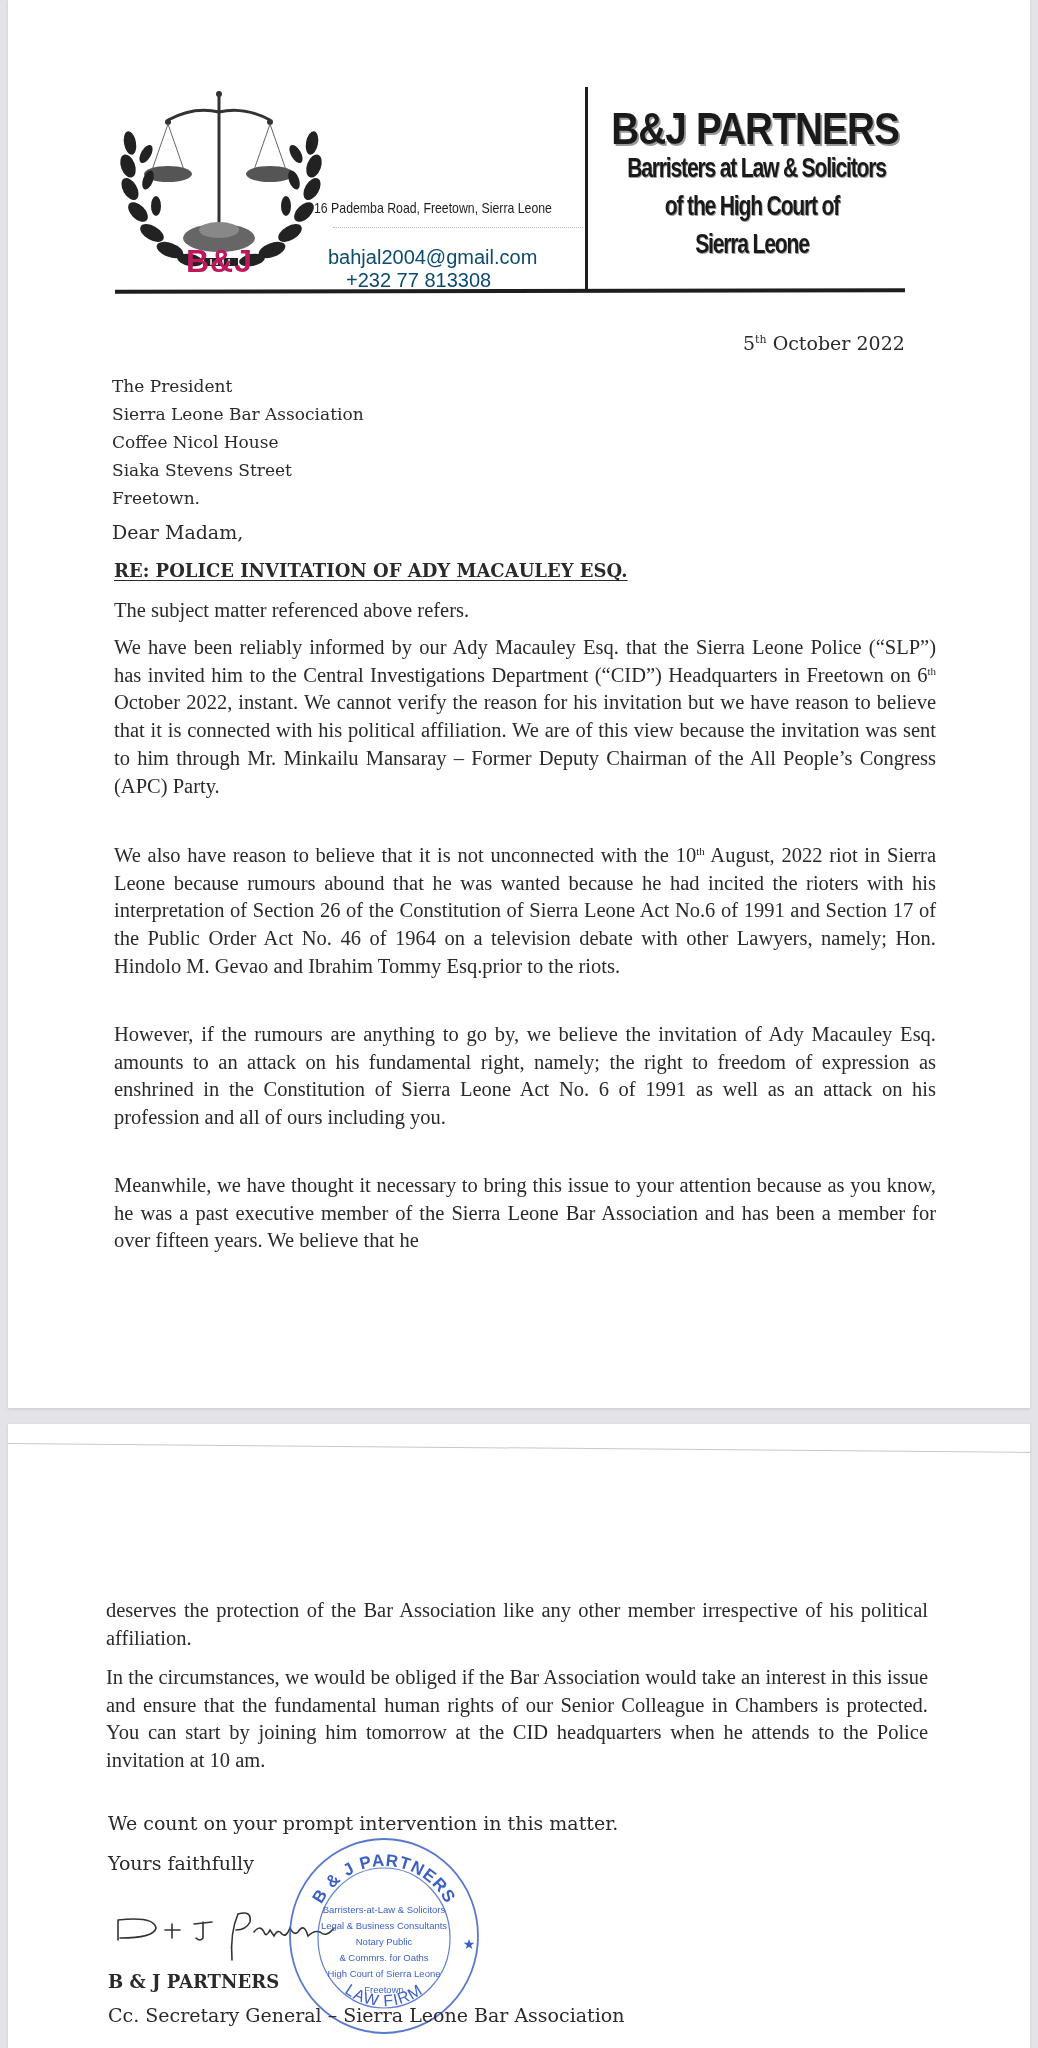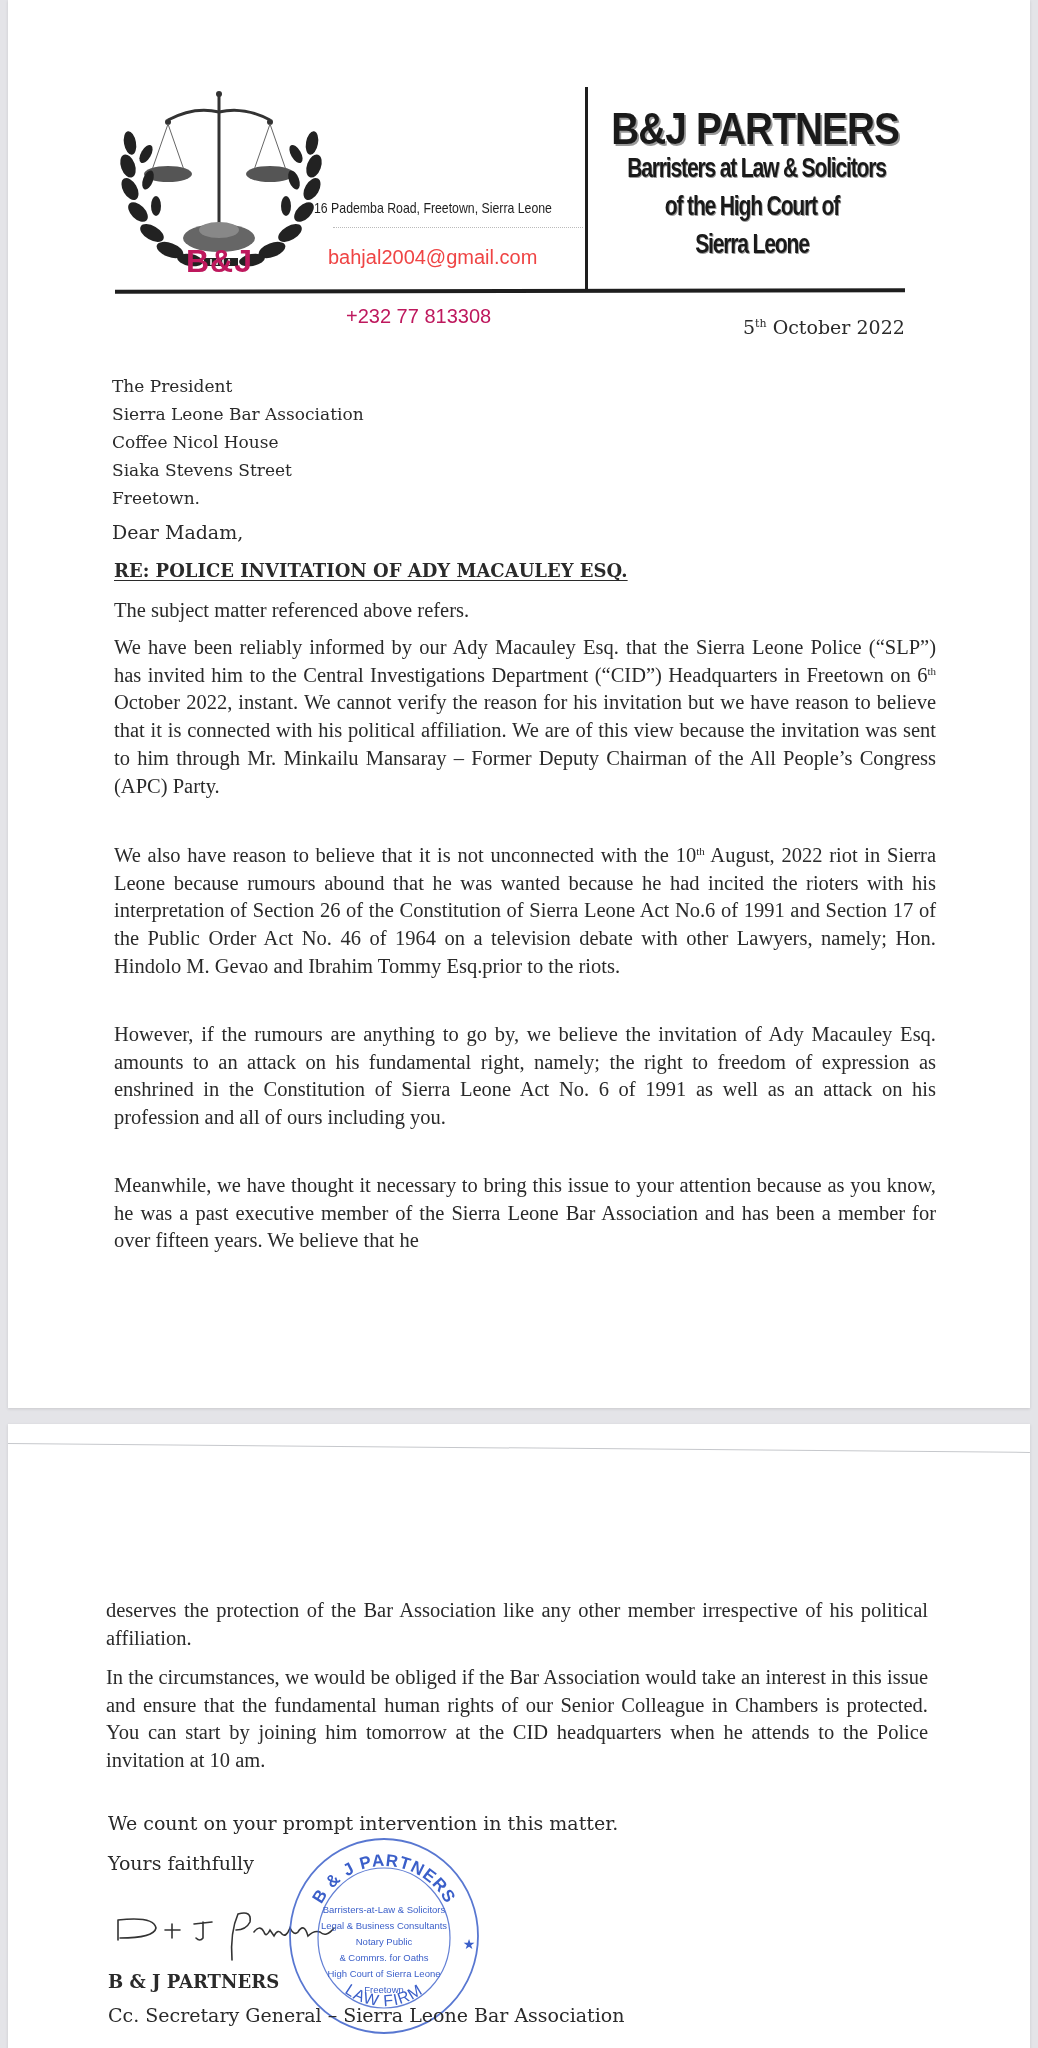--- a/index.html
+++ b/index.html
@@ -26,42 +26,42 @@
   .addr {
     position:absolute; left:306px; top:199px; font-family:"Liberation Sans", sans-serif;
     font-size:15px; transform:scaleX(0.82); transform-origin:left; color:#1e1e1e; white-space:nowrap;
   }
   .addr-faint {
     position:absolute; left:325px; top:227px; width:250px; height:4px;
     border-top:1px dotted #bbb;
   }
   .email {
     position:absolute; left:320px; top:246px; font-family:"Liberation Sans", sans-serif;
-    font-size:20px; color:#ef4444; white-space:nowrap;
+    font-size:20px; color:#0c4a6e; white-space:nowrap;
   }
   .phone {
     position:absolute; left:338px; top:269px; font-family:"Liberation Sans", sans-serif;
-    font-size:20px; color:#be185d; white-space:nowrap;margin-top:36px;
+    font-size:20px; color:#0c4a6e; white-space:nowrap;
   }
   .vline { position:absolute; left:577px; top:87px; width:3px; height:205px; background:#1e1e1e; }
   .hline { position:absolute; left:107px; top:289px; width:790px; height:4px; background:#1e1e1e; transform:rotate(-0.12deg); }
   .firm-name {
     position:absolute; left:584px; top:104px; width:320px; text-align:center;
     font-family:"Liberation Sans", sans-serif; font-weight:bold; font-size:44px;
     letter-spacing:-1px; color:#1a1a1a; transform:scaleX(0.88); transform-origin:center;
     text-shadow:2px 2px 0 #9a9a9a; white-space:nowrap;
   }
   .firm-sub {
     position:absolute; left:584px; width:320px; text-align:center;
     font-family:"Liberation Sans", sans-serif; font-weight:bold; font-size:27px;
     letter-spacing:-1.5px; color:#1a1a1a; transform:scaleX(0.78); transform-origin:center;
     text-shadow:1px 1px 0 #9a9a9a; white-space:nowrap;
   }
 
-  .date { position:absolute; left:735px; top:316px; font-size:19px; white-space:nowrap; }
+  .date { position:absolute; left:735px; top:332px; font-size:19px; white-space:nowrap; }
   sup { font-size:11px; vertical-align:7px; line-height:0; }
 
   .addressee { position:absolute; left:104px; top:372px; font-size:17px; line-height:28px; }
   .salutation { position:absolute; left:104px; top:521px; font-size:19px; }
   .subject {
     position:absolute; left:106px; top:560px; font-size:18px; font-weight:bold;
     text-decoration:underline; text-underline-offset:3px; white-space:nowrap;
   }
   .para {
     position:absolute; left:106px; width:822px; font-size:19px; line-height:27.7px;

